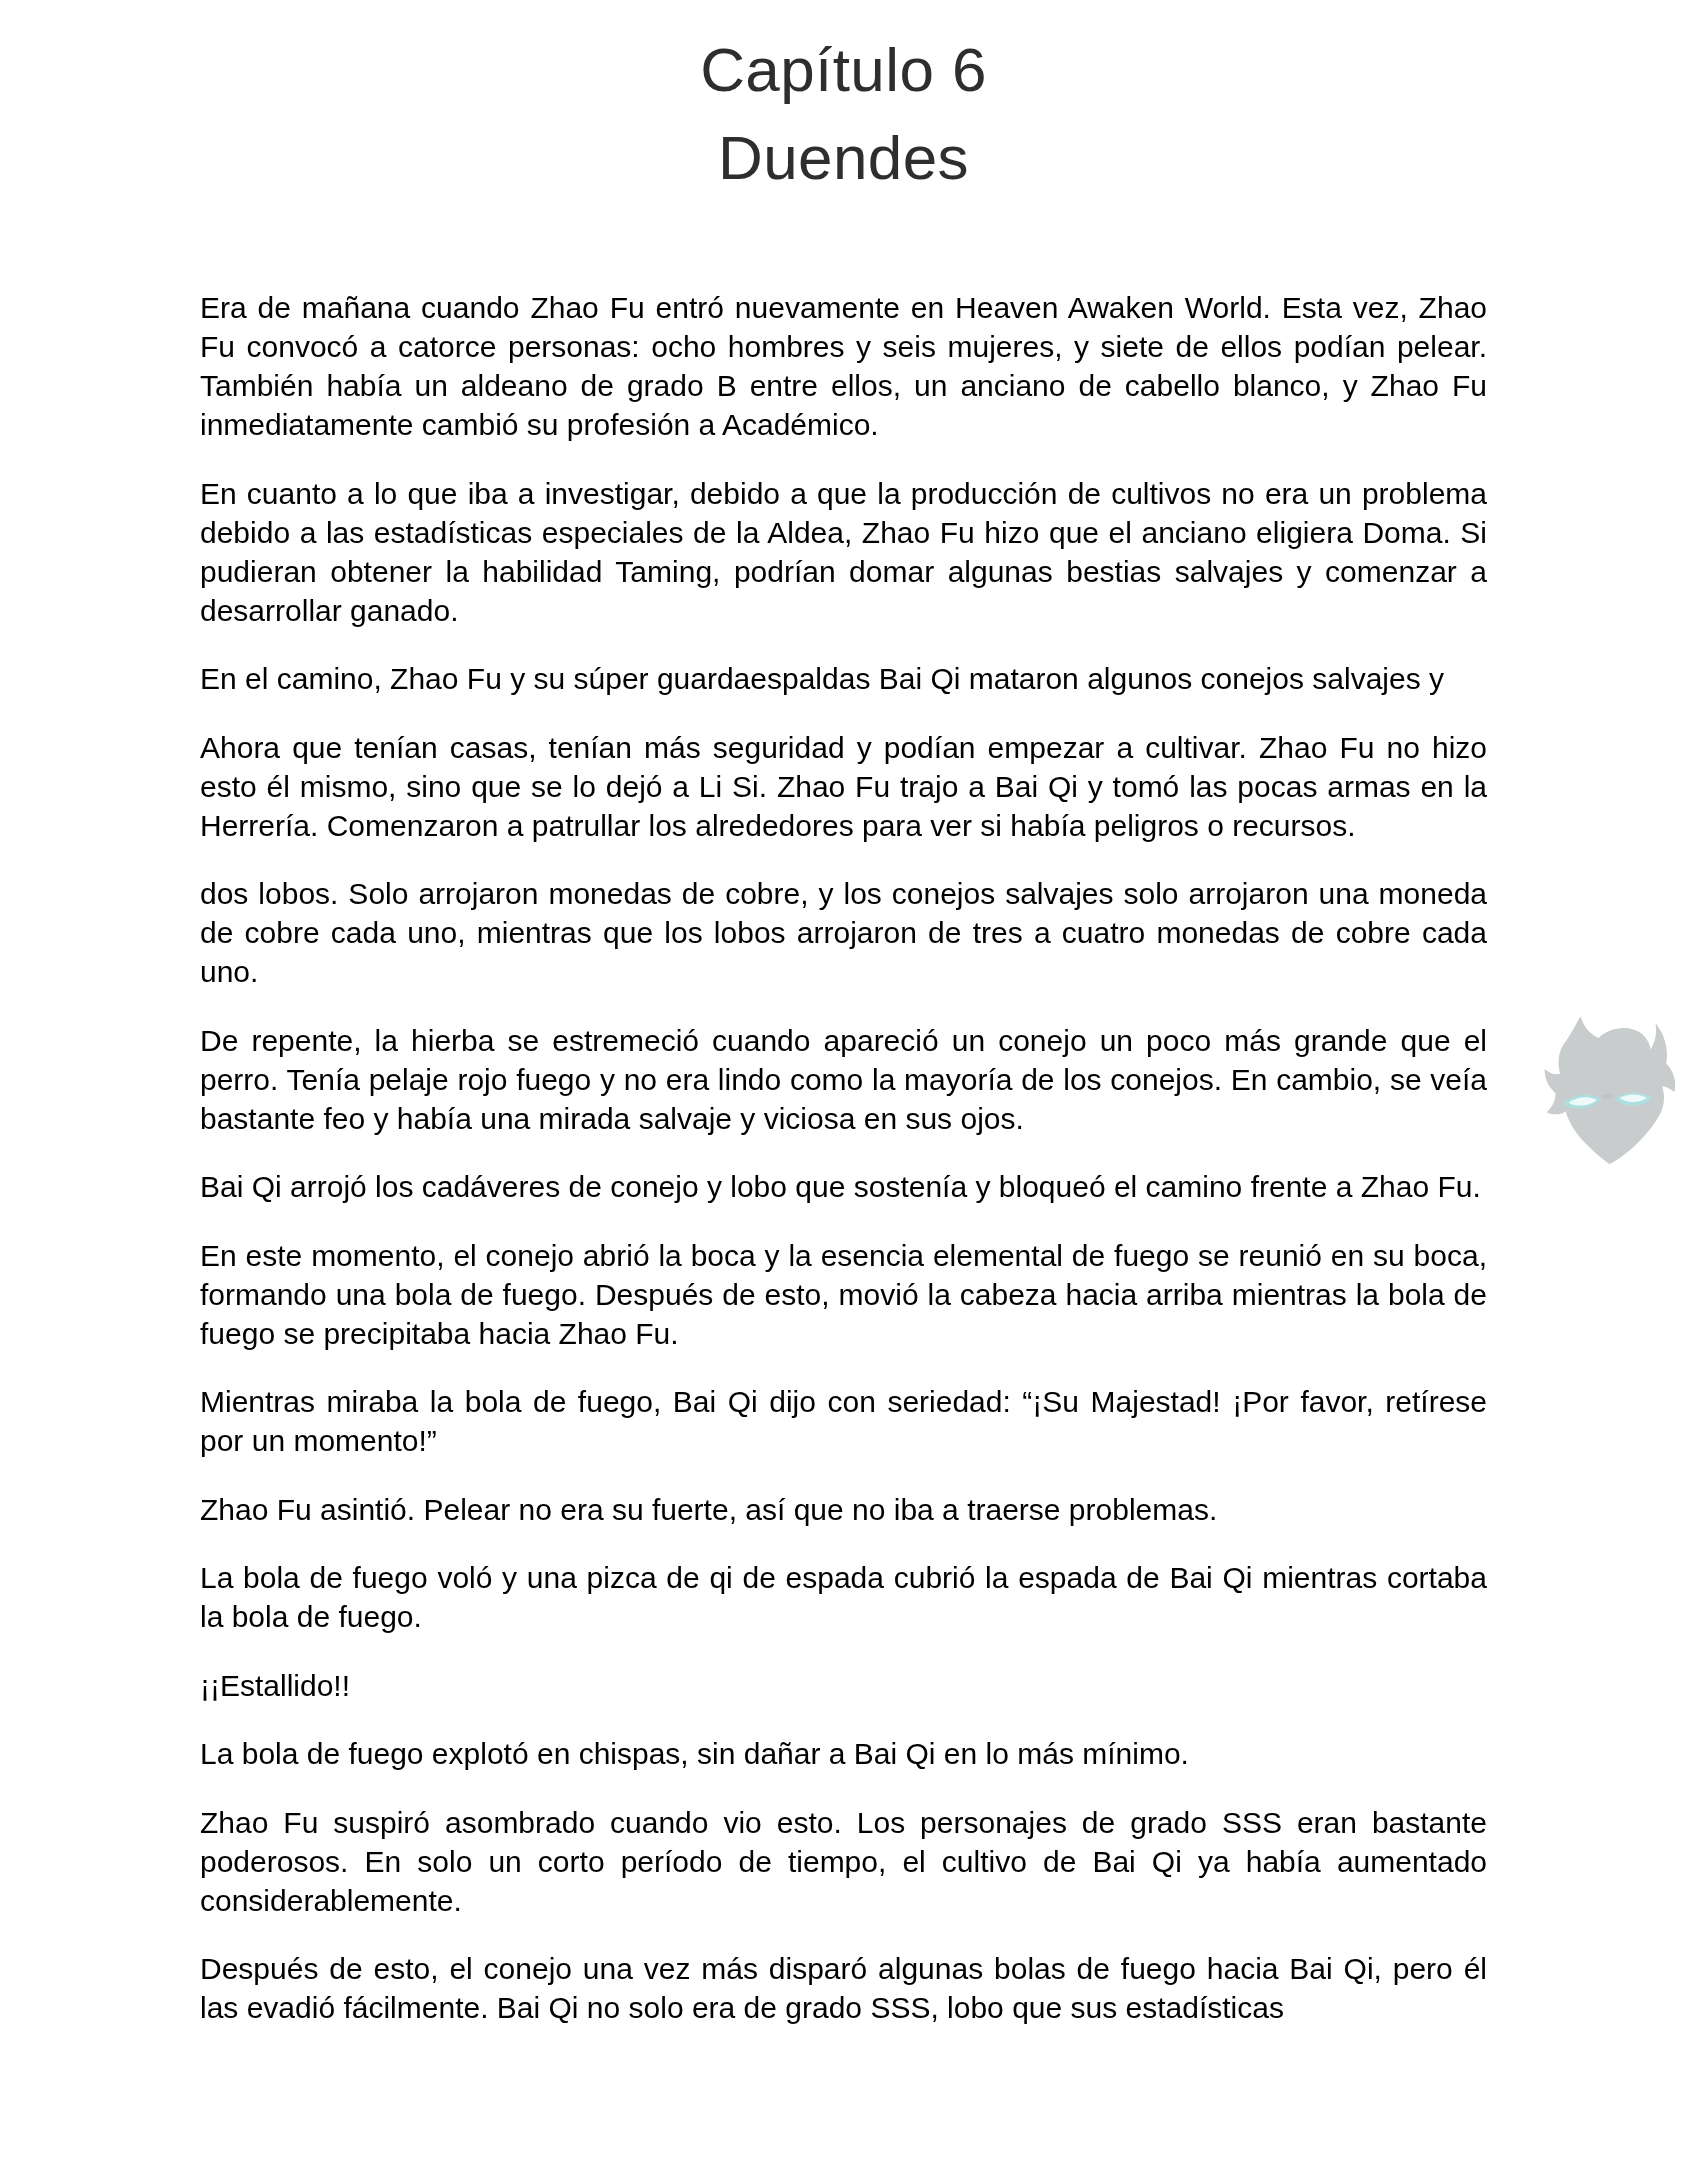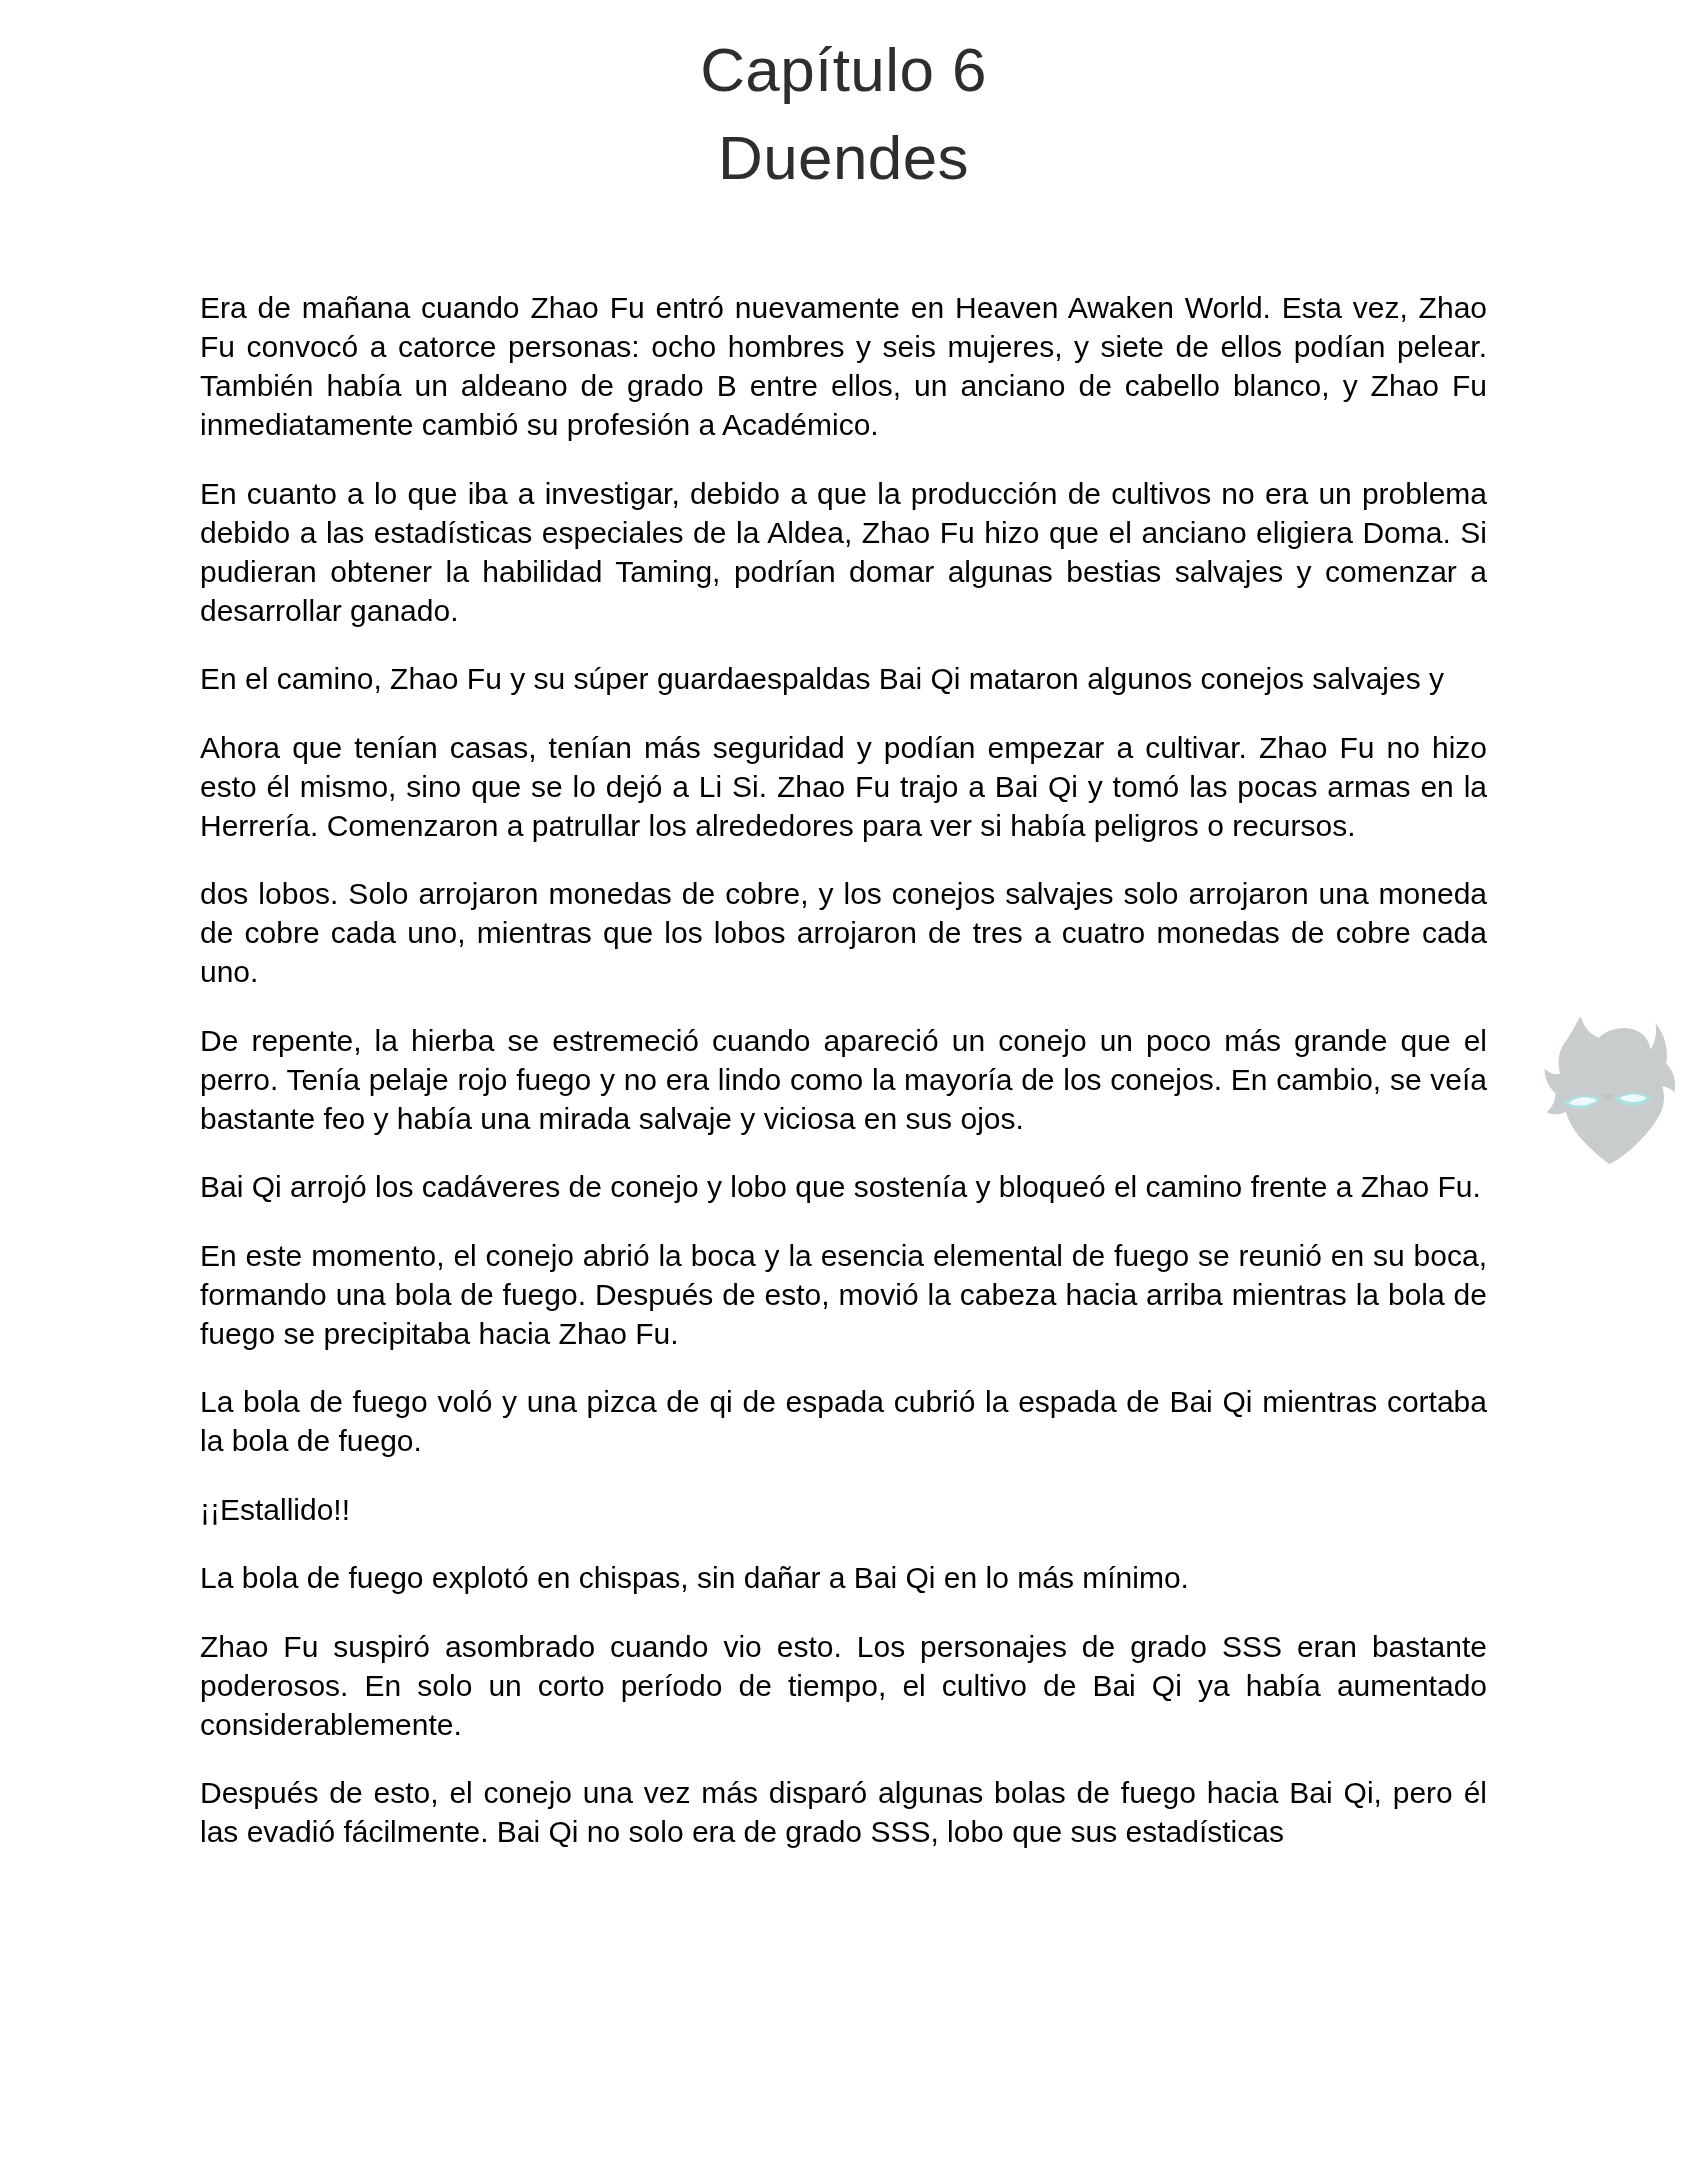--- a/index.html
+++ b/index.html
@@ -65,20 +65,22 @@
 
   <div class="body-text">
     <p>Era de mañana cuando Zhao Fu entró nuevamente en Heaven Awaken World. Esta vez, Zhao Fu convocó a catorce personas: ocho hombres y seis mujeres, y siete de ellos podían pelear. También había un aldeano de grado B entre ellos, un anciano de cabello blanco, y Zhao Fu inmediatamente cambió su profesión a Académico.</p>
     <p>En cuanto a lo que iba a investigar, debido a que la producción de cultivos no era un problema debido a las estadísticas especiales de la Aldea, Zhao Fu hizo que el anciano eligiera Doma. Si pudieran obtener la habilidad Taming, podrían domar algunas bestias salvajes y comenzar a desarrollar ganado.</p>
     <p>En el camino, Zhao Fu y su súper guardaespaldas Bai Qi mataron algunos conejos salvajes y</p>
     <p>Ahora que tenían casas, tenían más seguridad y podían empezar a cultivar. Zhao Fu no hizo esto él mismo, sino que se lo dejó a Li Si. Zhao Fu trajo a Bai Qi y tomó las pocas armas en la Herrería. Comenzaron a patrullar los alrededores para ver si había peligros o recursos.</p>
     <p>dos lobos. Solo arrojaron monedas de cobre, y los conejos salvajes solo arrojaron una moneda de cobre cada uno, mientras que los lobos arrojaron de tres a cuatro monedas de cobre cada uno.</p>
     <p>De repente, la hierba se estremeció cuando apareció un conejo un poco más grande que el perro. Tenía pelaje rojo fuego y no era lindo como la mayoría de los conejos. En cambio, se veía bastante feo y había una mirada salvaje y viciosa en sus ojos.</p>
     <p>Bai Qi arrojó los cadáveres de conejo y lobo que sostenía y bloqueó el camino frente a Zhao Fu.</p>
     <p>En este momento, el conejo abrió la boca y la esencia elemental de fuego se reunió en su boca, formando una bola de fuego. Después de esto, movió la cabeza hacia arriba mientras la bola de fuego se precipitaba hacia Zhao Fu.</p>
+    <p>Mientras miraba la bola de fuego, Bai Qi dijo con seriedad: “¡Su Majestad! ¡Por favor, retírese por un momento!”</p>
+    <p>Zhao Fu asintió. Pelear no era su fuerte, así que no iba a traerse problemas.</p>
     <p>La bola de fuego voló y una pizca de qi de espada cubrió la espada de Bai Qi mientras cortaba la bola de fuego.</p>
     <p>¡¡Estallido!!</p>
     <p>La bola de fuego explotó en chispas, sin dañar a Bai Qi en lo más mínimo.</p>
     <p>Zhao Fu suspiró asombrado cuando vio esto. Los personajes de grado SSS eran bastante poderosos. En solo un corto período de tiempo, el cultivo de Bai Qi ya había aumentado considerablemente.</p>
     <p>Después de esto, el conejo una vez más disparó algunas bolas de fuego hacia Bai Qi, pero él las evadió fácilmente. Bai Qi no solo era de grado SSS, lobo que sus estadísticas</p>
   </div>
 
   <svg class="watermark" viewBox="0 0 200 232" xmlns="http://www.w3.org/2000/svg" aria-hidden="true">
 
     <path fill="#c8cccd" d="

